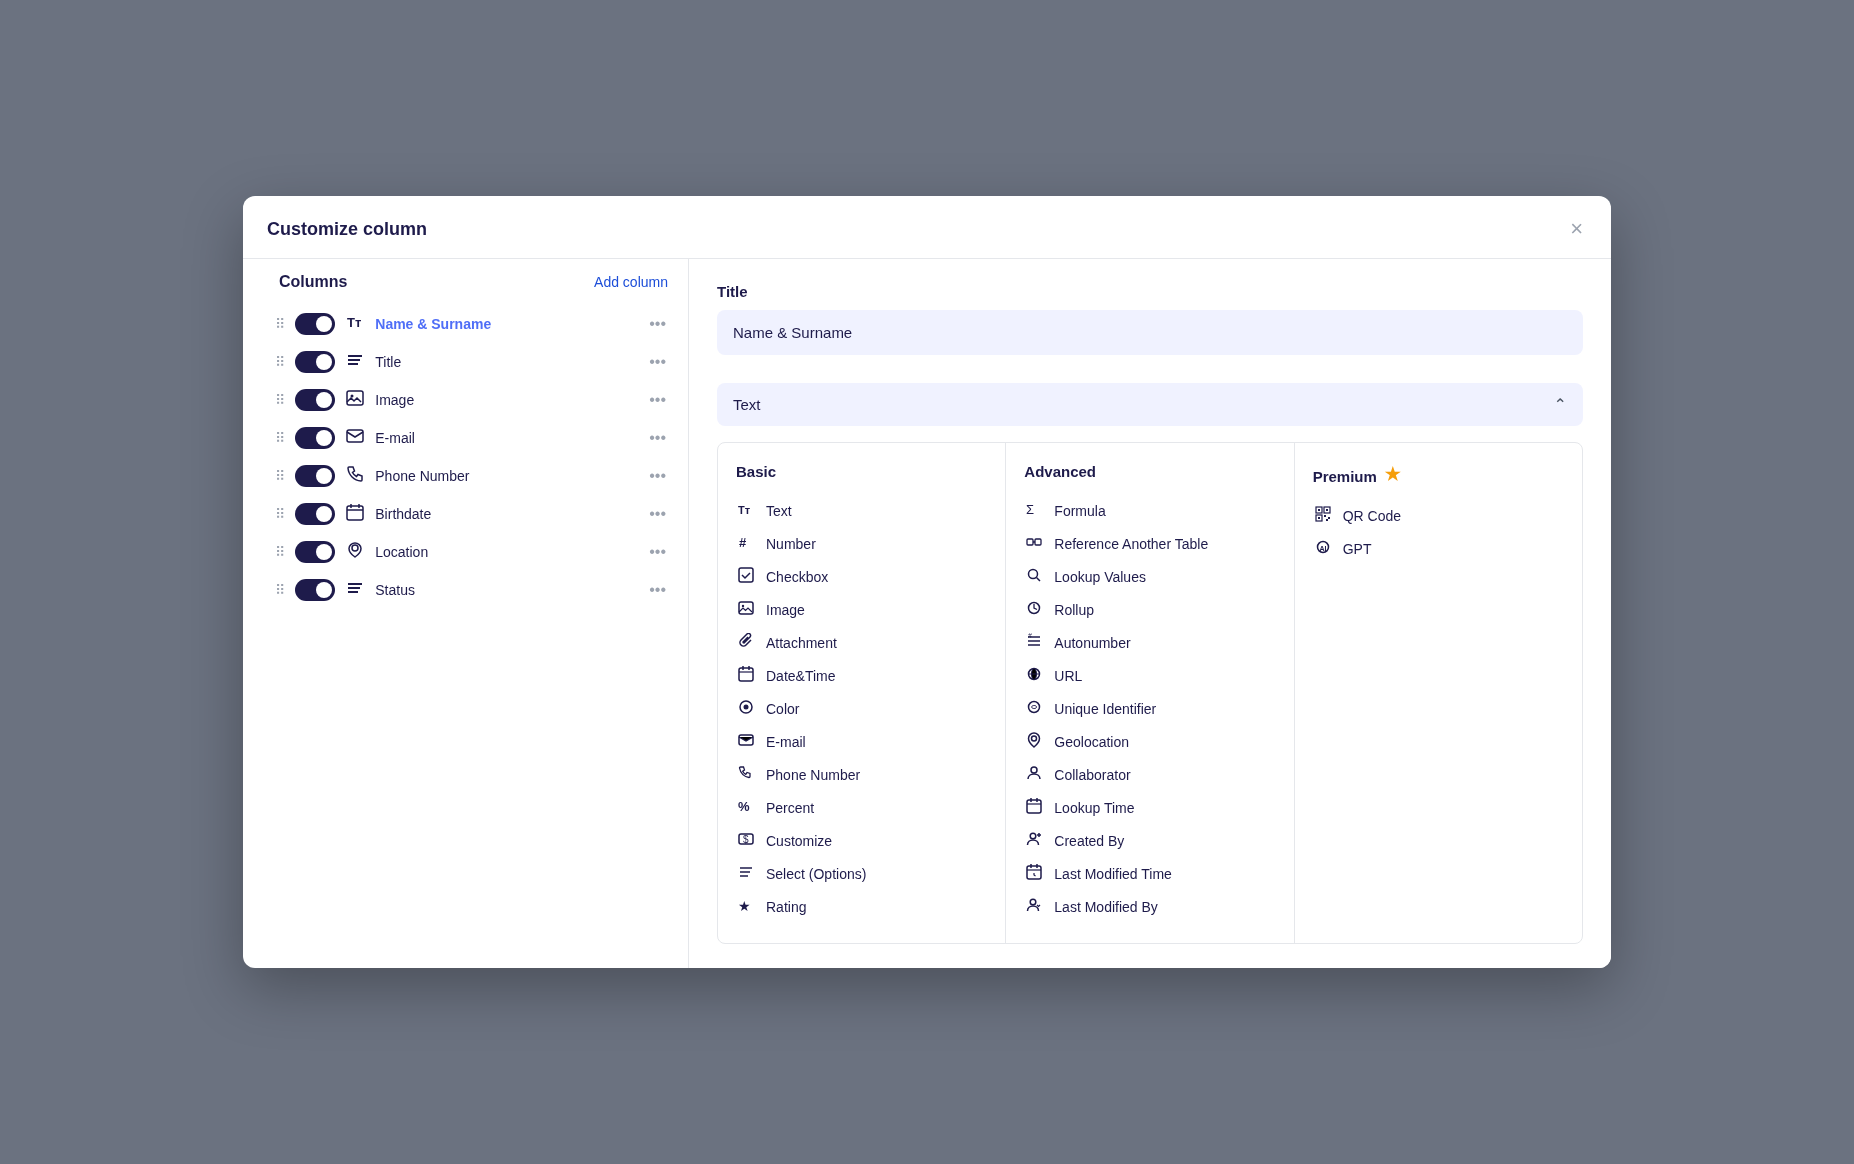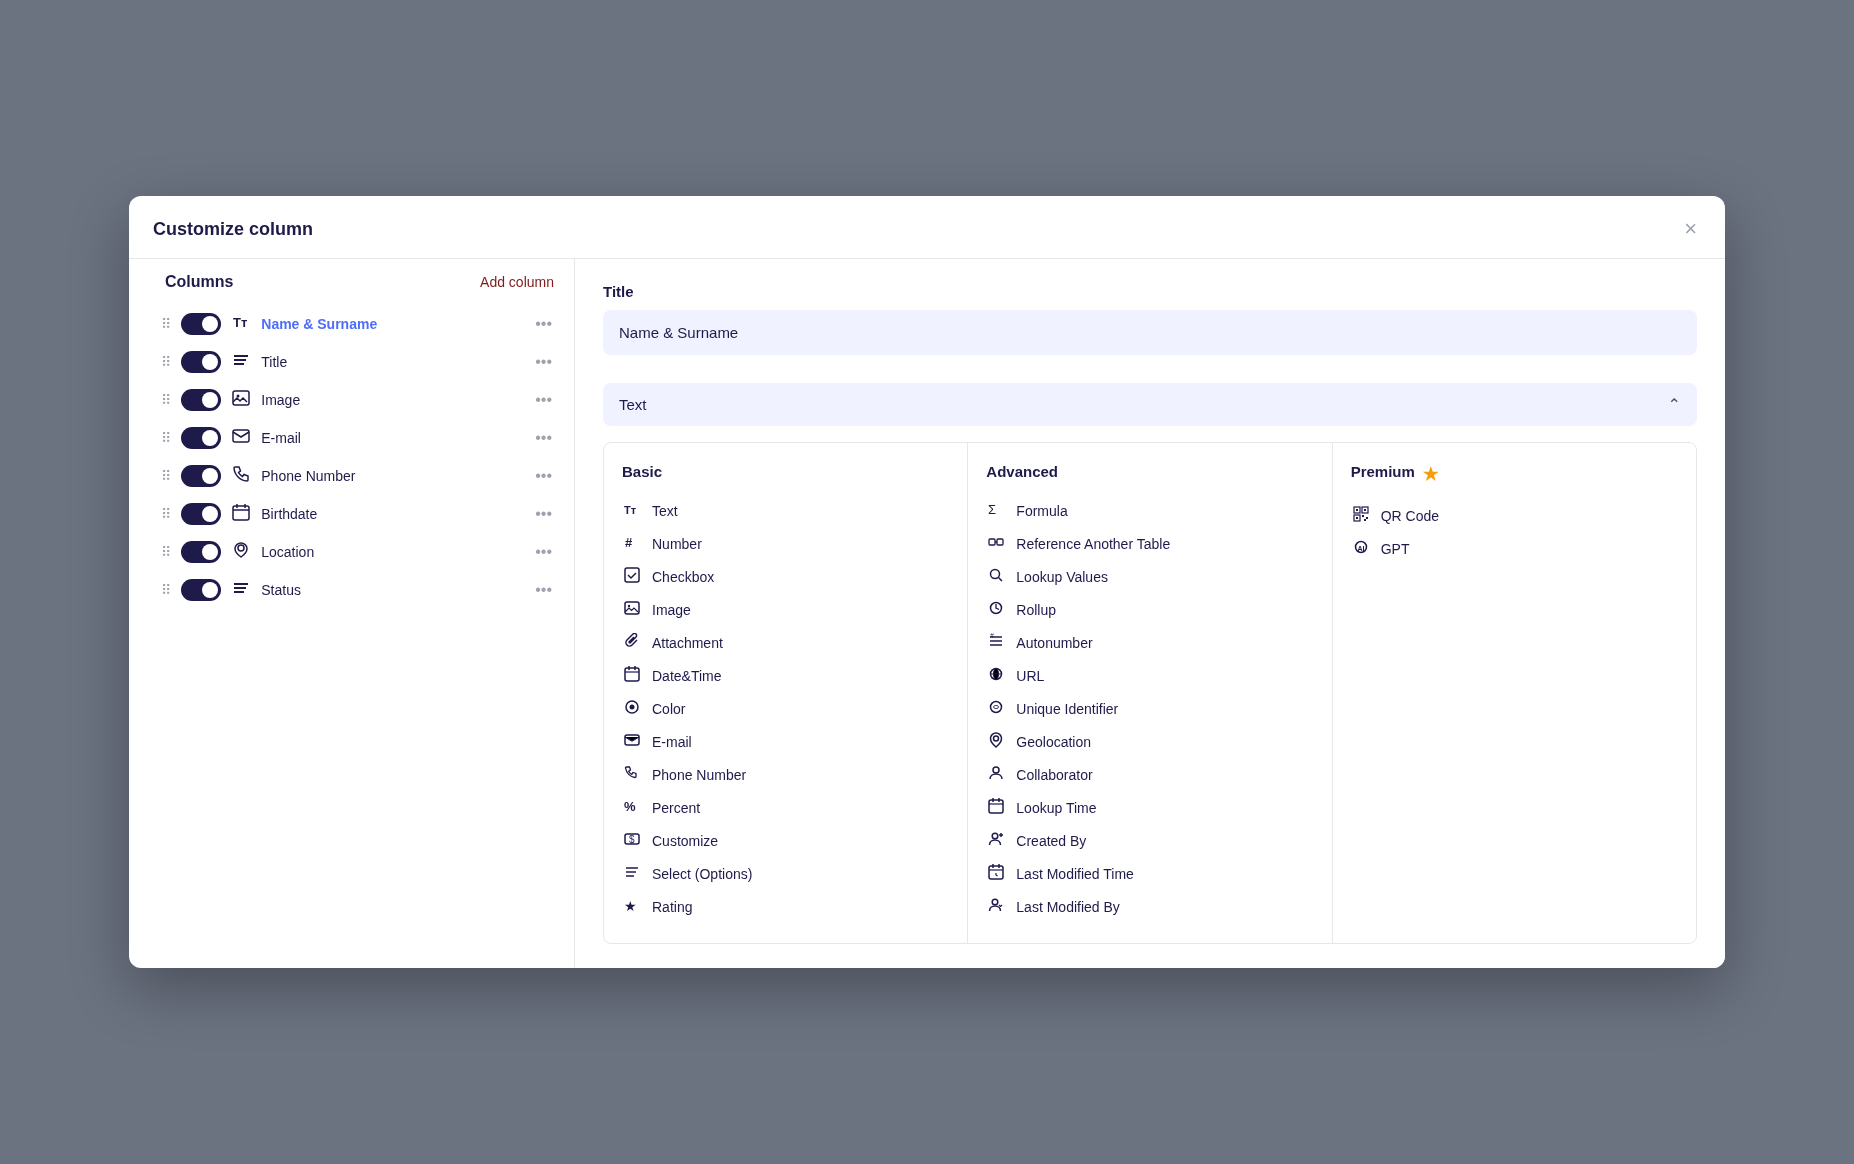--- a/index.html
+++ b/index.html
@@ -7,21 +7,21 @@
       font-family: -apple-system, BlinkMacSystemFont, 'Segoe UI', sans-serif;
       background: #6b7280;
       display: flex;
       align-items: center;
       justify-content: center;
       min-height: 100vh;
     }
     .modal {
       background: #fff;
       border-radius: 12px;
-      width: 1596px;
+      width: 1368px;
       max-width: 100%;
       box-shadow: 0 20px 60px rgba(0,0,0,0.3);
       overflow: hidden;
       display: flex;
       flex-direction: column;
     }
     .modal-header {
       display: flex;
       align-items: center;
       justify-content: space-between;
@@ -65,21 +65,21 @@
     .left-panel-title {
       font-size: 16px;
       font-weight: 700;
       color: #1e1b4b;
     }
     .add-column-btn {
       background: none;
       border: none;
       cursor: pointer;
       font-size: 14px;
-      color: #7f1d1d;
+      color: #1d4ed8;
       font-weight: 500;
     }
     .column-list {
       padding: 4px 0;
     }
     .column-item {
       display: flex;
       align-items: center;
       padding: 8px 16px;
       gap: 10px;
@@ -195,21 +195,21 @@
       padding: 20px 18px;
       border-right: 1px solid #e5e7eb;
     }
     .type-col:last-child { border-right: none; }
     .type-col-header {
       font-size: 15px;
       font-weight: 700;
       color: #1e1b4b;
       margin-bottom: 14px;
       display: flex;
-      align-items: flex-start;
+      align-items: flex-end;
       gap: 8px;
     }
     .premium-star {
       color: #f59e0b;
       font-size: 18px;
     }
     .type-item {
       display: flex;
       align-items: center;
       gap: 10px;

